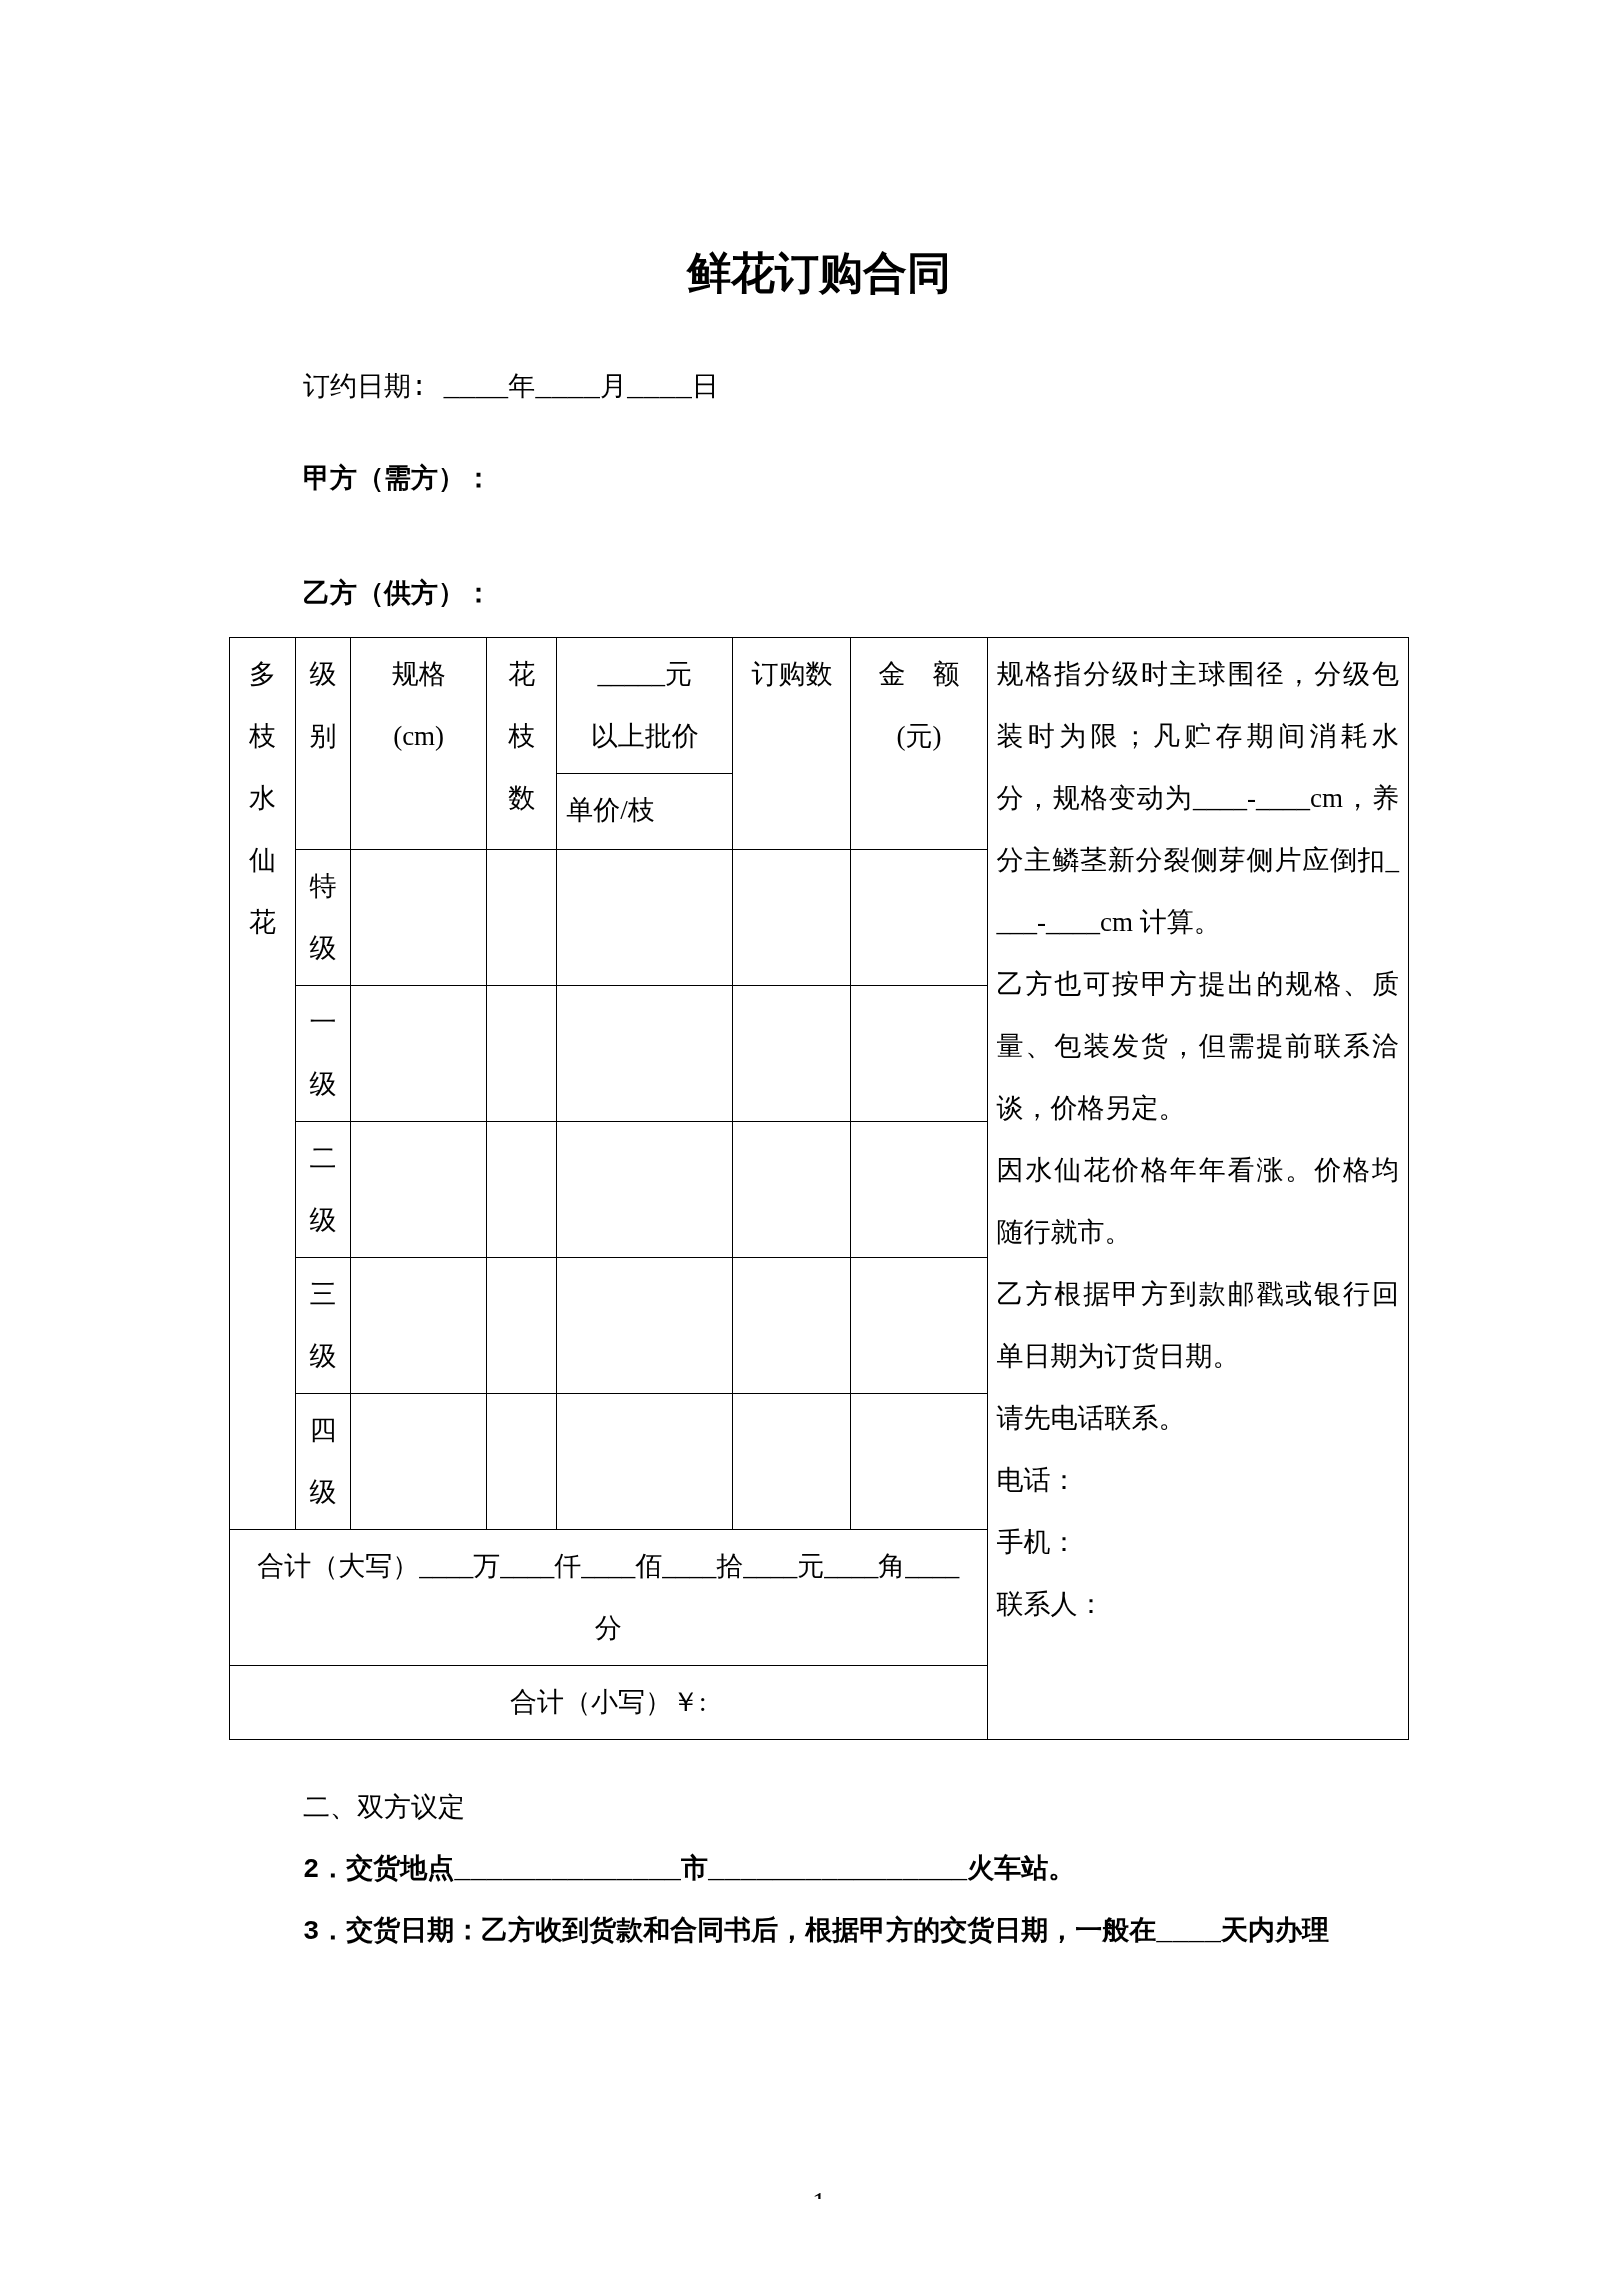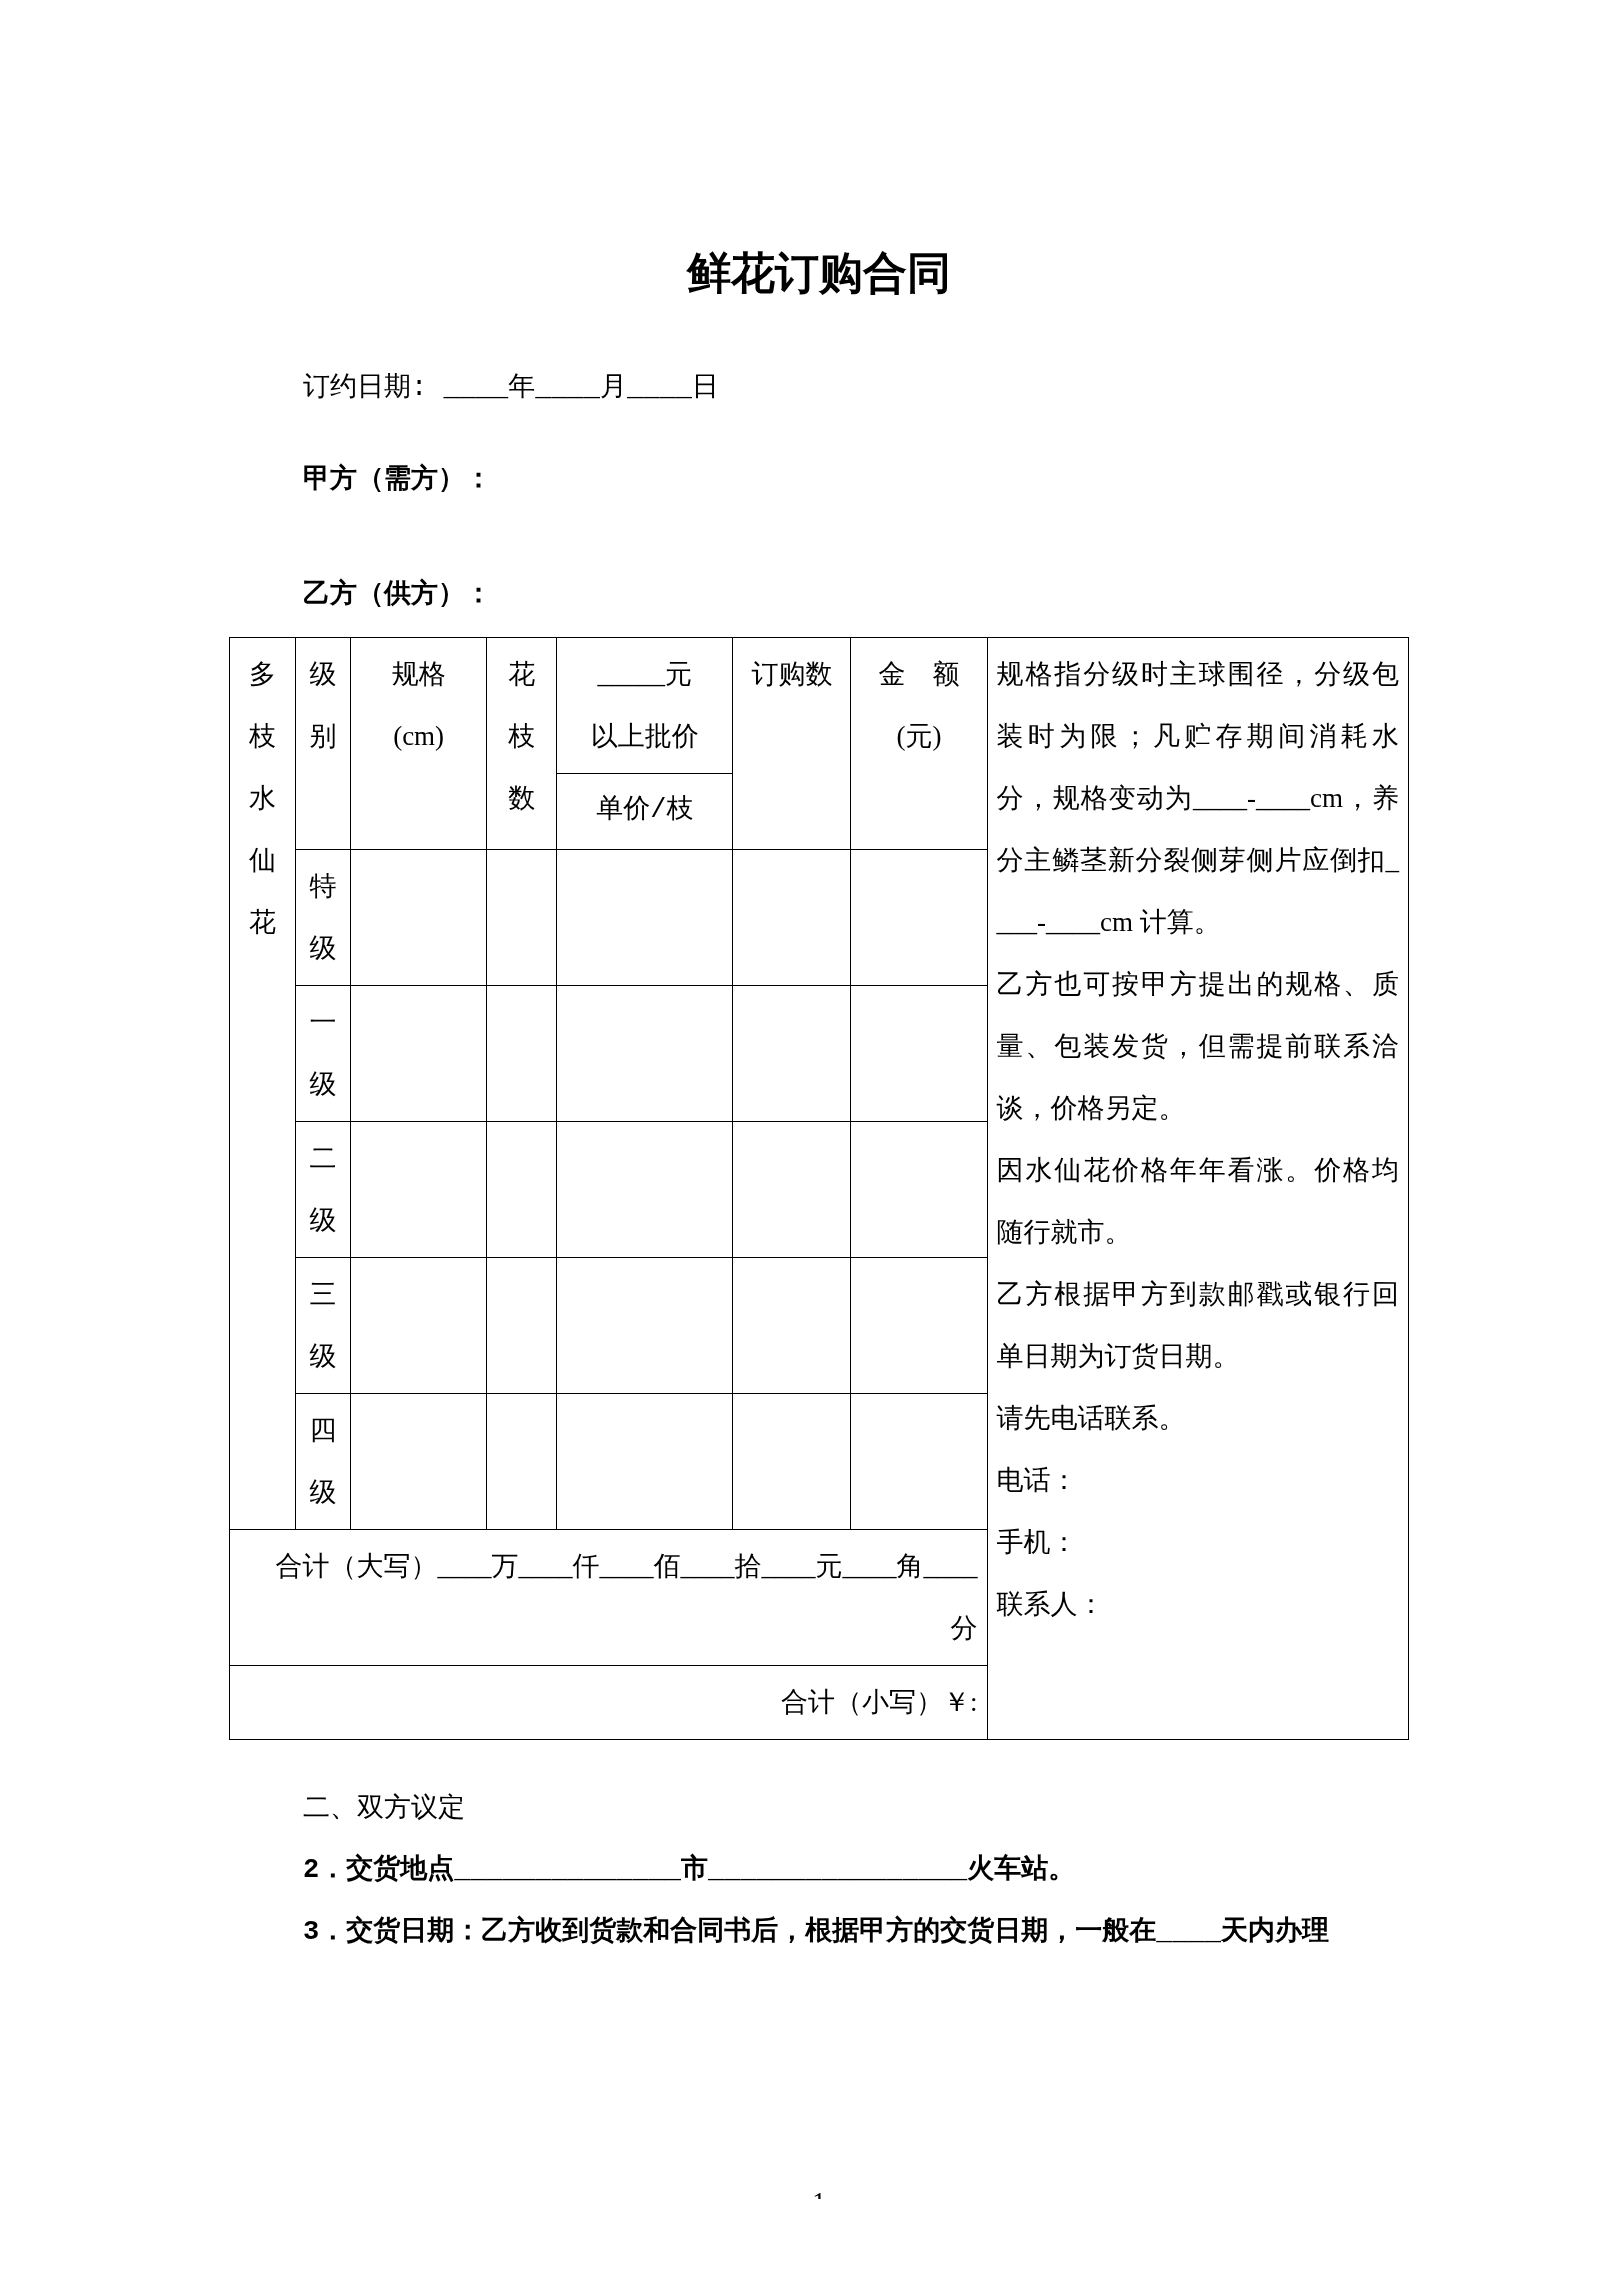--- a/index.html
+++ b/index.html
@@ -44,33 +44,33 @@
   }
   .r-ht   { height: 115px; }
   .r-hb   { height: 76px;  }
   .r-data { height: 133px; }
   .r-cap  { height: 111px; }
   .r-sm   { height: 73px;  }
 
   .cell-center { text-align: center; }
   .pre { white-space: pre-line; }
   .cell-price-top { line-height: 52px; padding-top: 7.3px; text-align: center; }
-  .cell-price-bottom { text-align: center; line-height: 55px; font-family: Liberation Mono, monospace; }
+  .cell-price-bottom { text-align: left; line-height: 55px; }
   .cell-notes {
     text-align: justify;
     line-height: 62px;
     padding: 7.3px 14.5px;
     vertical-align: top;
   }
   .note-para { margin: 0; text-align: justify; }
   .cell-total {
     line-height: 50px;
     padding: 7.3px 12.7px;
     white-space: pre-line;
-    text-align: right;
+    text-align: center;
   }
 
   .heading2 { margin-top: 51px; }
   .item     { margin-top: 25.5px; }
   .item.first { margin-top: 33px; }
   .item.bold  { font-weight: bold; }
 
   .page-number {
     position: absolute;
     left: 229px;

